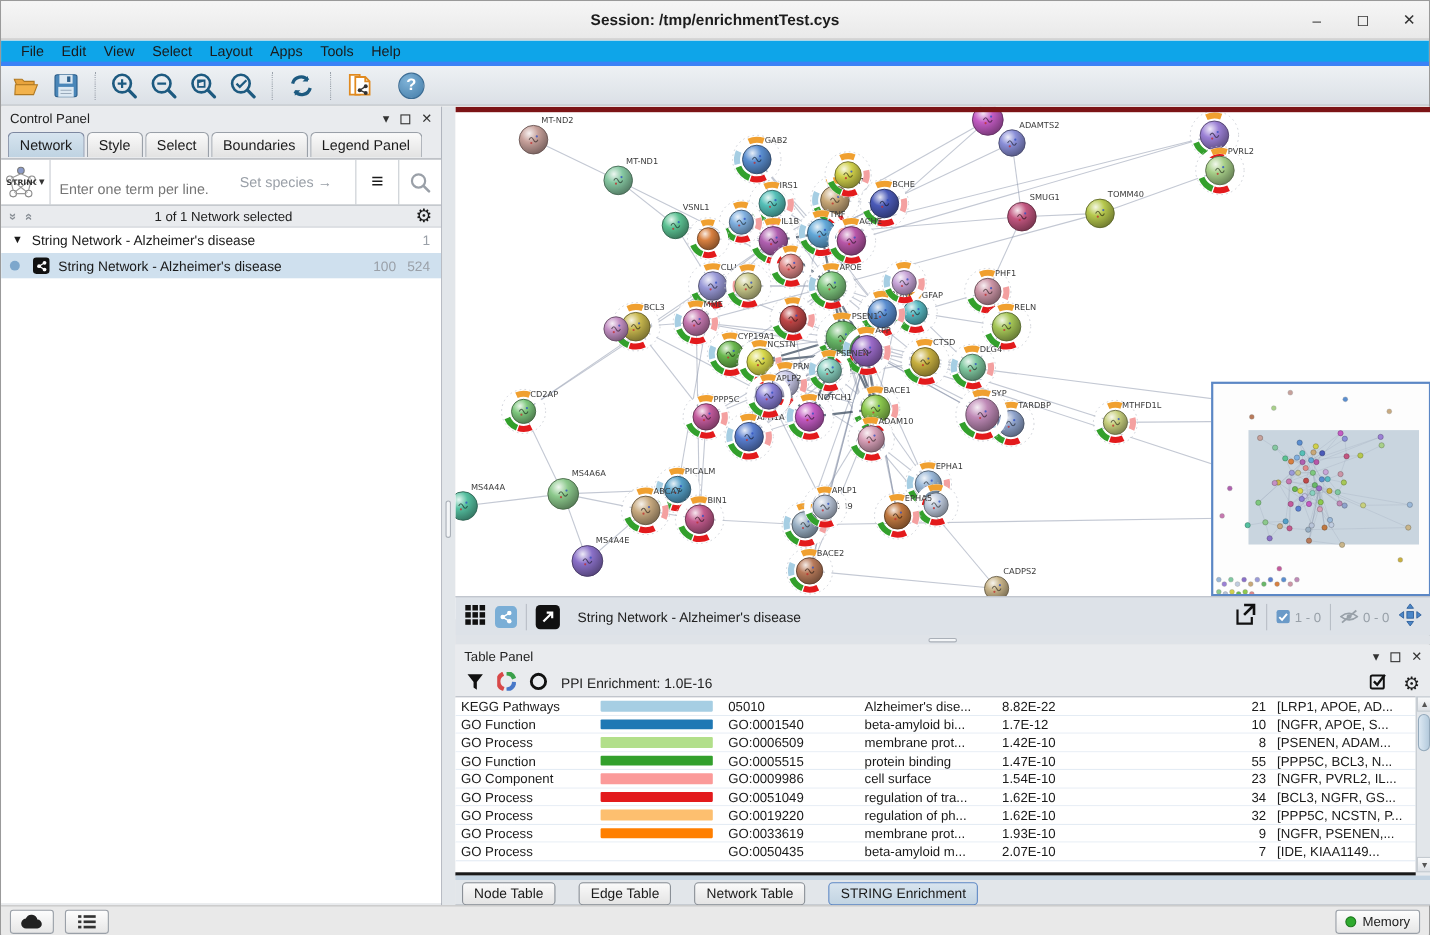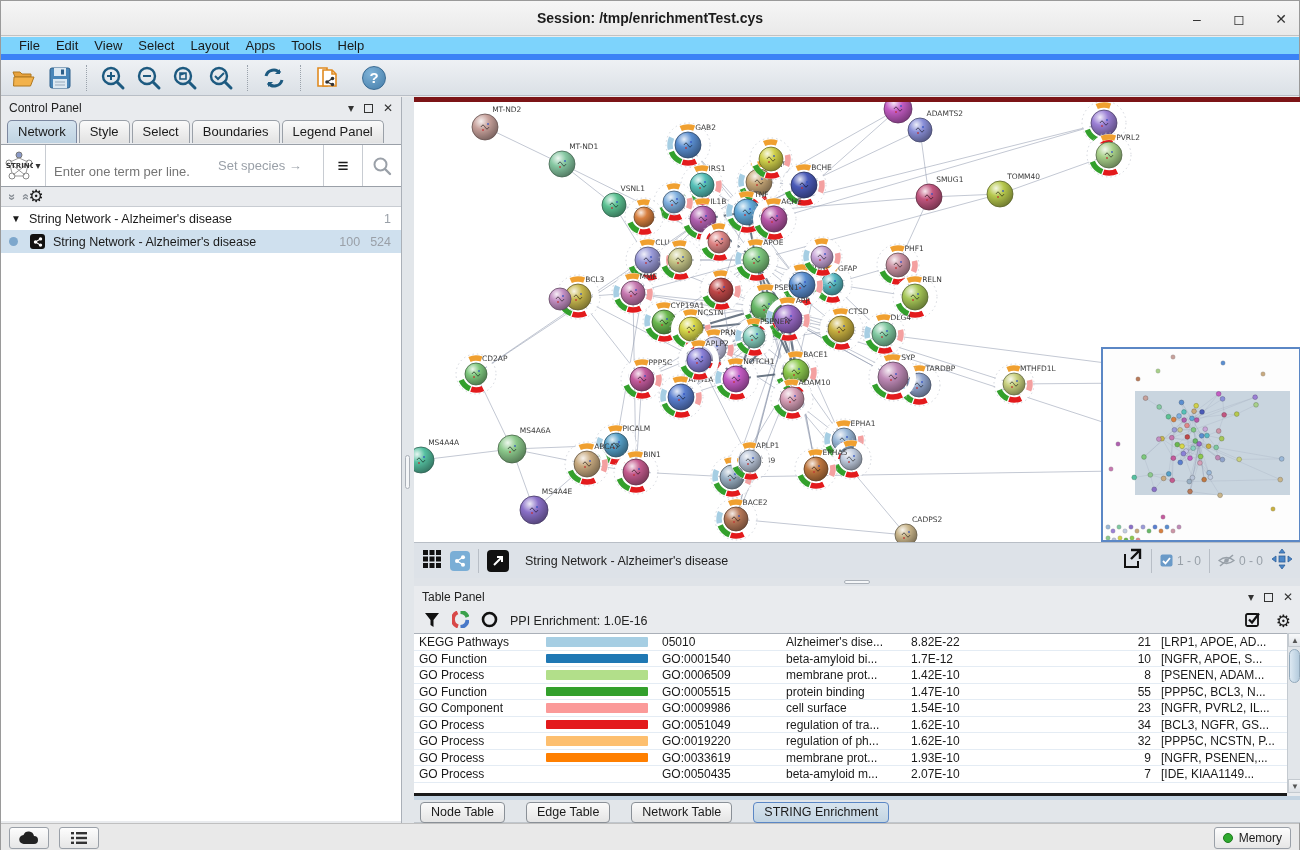--- a/index.html
+++ b/index.html
@@ -11,22 +11,22 @@
   
   .titlebar { position:absolute; left:0; top:0; width:100%; height:35px;
     background:linear-gradient(#f6f6f6,#e9e9e9); border-bottom:1px solid #c2c2c2;
     display:flex; align-items:center; justify-content:center; }
   .titlebar .title { font-weight:bold; font-size:14px; color:#1c1c1c; }
   .win-controls { position:absolute; right:10px; top:0; height:35px; display:flex; align-items:center; gap:26px;
     font-size:14px; color:#333; }
   .win-controls span { cursor:default; width:16px; text-align:center; }
 
   
-  .menubar { position:absolute; left:0; top:36px; width:100%; height:23px; background:#7dd3fc;
-    border-bottom:6px solid #3b82f6; display:flex; align-items:center; padding-left:10px; }
+  .menubar { position:absolute; left:0; top:36px; width:100%; height:23px; background:#0ea5e9;
+    border-bottom:4px solid #3b82f6; display:flex; align-items:center; padding-left:10px; }
   .menu-item { padding:2px 8px 3px 8px; font-size:13px; }
 
   
   .toolbar { position:absolute; left:0; top:59px; width:100%; height:36px;
     background:linear-gradient(#eef1f4,#dbe0e6); border-bottom:1px solid #b8bec6;
     display:flex; align-items:center; gap:6px; padding-left:8px; }
   .tb-sep { width:1px; height:26px; border-left:1px dotted #9aa2ab; margin:0 5px; }
   .tb-btn { width:30px; height:28px; display:flex; align-items:center; justify-content:center; }
   .search-box { margin-left:54px; width:238px; height:22px; border:1px solid #8a9097; background:#fff;
     font-size:12px; padding:0 6px; color:#444; }
@@ -263,20 +263,21 @@
         <svg width="20" height="20" viewBox="0 0 20 20">
           <circle cx="8.5" cy="8.5" r="6" fill="none" stroke="#9aa0a8" stroke-width="2"></circle>
           <line x1="13" y1="13" x2="18" y2="18" stroke="#9aa0a8" stroke-width="2.4" stroke-linecap="round"></line>
         </svg>
       </span>
     </div>
 
     <div class="nets-header">
       <span class="chev rot90">»</span>
       <span class="chev rot270" style="margin-left:6px">»</span>
+      <span class="nh-title">1 of 1 Network selected</span>
       <span class="gear">⚙</span>
     </div>
 
     <div class="net-list">
       <div class="net-row">
         <span style="margin:0 8px 0 10px;font-size:10px">▼</span>
         <span style="flex:1">String Network - Alzheimer's disease</span>
         <span class="count">1</span>
       </div>
       <div class="net-row selected">

